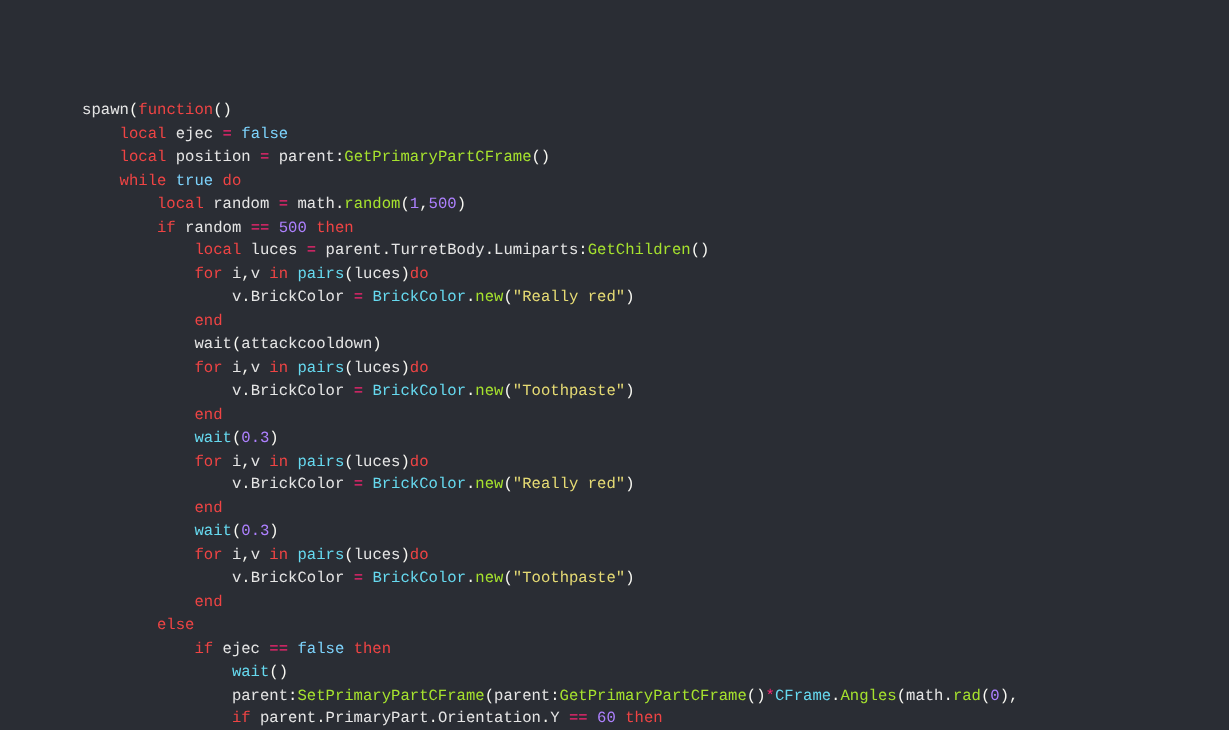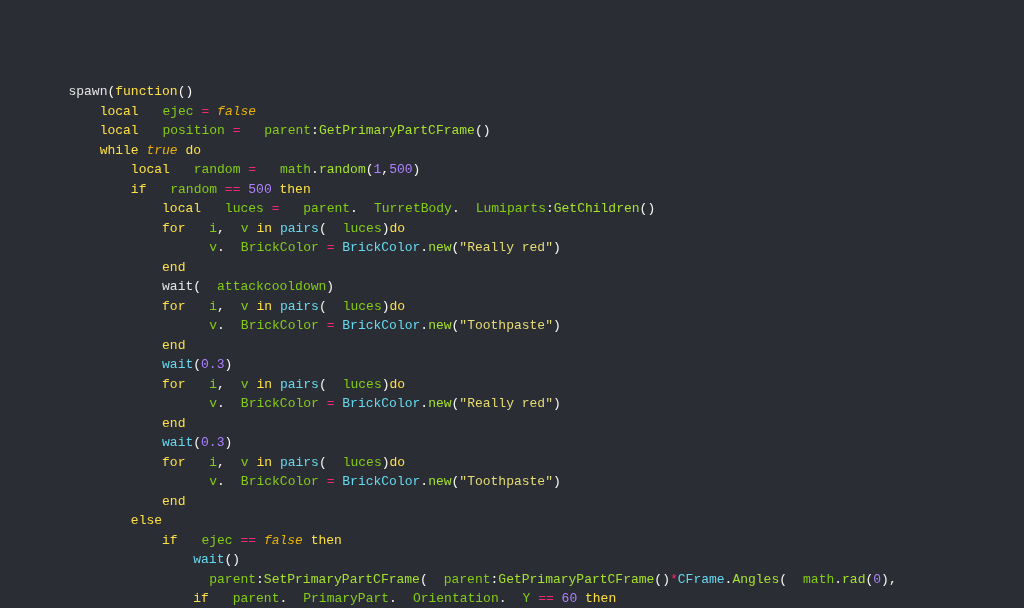--- a/index.html
+++ b/index.html
@@ -7,29 +7,29 @@
       background: #2a2d34;
       font-family: 'Consolas', 'Courier New', monospace;
       font-size: 13px;
       line-height: 1.5;
       color: #d4d4d4;
       padding: 4px 0;
       white-space: pre;
       overflow: hidden;
     }
     .line { padding-left: 6px; }
-    .kw-red { color: #fde047; margin-top: 16px; }
+    .kw-red { color: #ef4444; margin-top: 16px; }
     .fn { color: #66d9ef; font-family: Liberation Mono, monospace; }
     .ident { color: #e5e5e5; }
-    .var { color: #84cc16; margin-left: 16px; }
+    .var { color: #e5e5e5; }
     .num { color: #ae81ff; }
     .str { color: #e6db74; }
     .punc { color: #f8f8f2; }
     .op { color: #f92672; }
-    .bool { color: #eab308; font-style: italic; }
+    .bool { color: #7dd3fc; }
     .method { color: #a6e22e; text-align: right; }
     .type { color: #66d9ef; }
   </style>
 </head>
 <body>
 
 
 
 <div id="editor"><div class="line">        <span class="ident">spawn</span><span class="punc">(</span><span class="kw-red">function</span><span class="punc">()</span></div><div class="line">            <span class="kw-red">local</span><span class="var"> ejec </span><span class="op">=</span><span class="punc"> </span><span class="bool">false</span></div><div class="line">            <span class="kw-red">local</span><span class="var"> position </span><span class="op">=</span><span class="var"> parent</span><span class="punc">:</span><span class="method">GetPrimaryPartCFrame</span><span class="punc">()</span></div><div class="line">            <span class="kw-red">while</span><span class="punc"> </span><span class="bool">true</span><span class="punc"> </span><span class="kw-red">do</span></div><div class="line">                <span class="kw-red">local</span><span class="var"> random </span><span class="op">=</span><span class="var"> math</span><span class="punc">.</span><span class="method">random</span><span class="punc">(</span><span class="num">1</span><span class="punc">,</span><span class="num">500</span><span class="punc">)</span></div><div class="line">                <span class="kw-red">if</span><span class="var"> random </span><span class="op">==</span><span class="punc"> </span><span class="num">500</span><span class="punc"> </span><span class="kw-red">then</span></div><div class="line">                    <span class="kw-red">local</span><span class="var"> luces </span><span class="op">=</span><span class="var"> parent</span><span class="punc">.</span><span class="var">TurretBody</span><span class="punc">.</span><span class="var">Lumiparts</span><span class="punc">:</span><span class="method">GetChildren</span><span class="punc">()</span></div><div class="line">                    <span class="kw-red">for</span><span class="var"> i</span><span class="punc">,</span><span class="var">v </span><span class="kw-red">in</span><span class="punc"> </span><span class="fn">pairs</span><span class="punc">(</span><span class="var">luces</span><span class="punc">)</span><span class="kw-red">do</span></div><div class="line">                        <span class="var">v</span><span class="punc">.</span><span class="var">BrickColor </span><span class="op">=</span><span class="punc"> </span><span class="type">BrickColor</span><span class="punc">.</span><span class="method">new</span><span class="punc">(</span><span class="str">"Really red"</span><span class="punc">)</span></div><div class="line">                    <span class="kw-red">end</span></div><div class="line">                    <span class="ident">wait</span><span class="punc">(</span><span class="var">attackcooldown</span><span class="punc">)</span></div><div class="line">                    <span class="kw-red">for</span><span class="var"> i</span><span class="punc">,</span><span class="var">v </span><span class="kw-red">in</span><span class="punc"> </span><span class="fn">pairs</span><span class="punc">(</span><span class="var">luces</span><span class="punc">)</span><span class="kw-red">do</span></div><div class="line">                        <span class="var">v</span><span class="punc">.</span><span class="var">BrickColor </span><span class="op">=</span><span class="punc"> </span><span class="type">BrickColor</span><span class="punc">.</span><span class="method">new</span><span class="punc">(</span><span class="str">"Toothpaste"</span><span class="punc">)</span></div><div class="line">                    <span class="kw-red">end</span></div><div class="line">                    <span class="fn">wait</span><span class="punc">(</span><span class="num">0.3</span><span class="punc">)</span></div><div class="line">                    <span class="kw-red">for</span><span class="var"> i</span><span class="punc">,</span><span class="var">v </span><span class="kw-red">in</span><span class="punc"> </span><span class="fn">pairs</span><span class="punc">(</span><span class="var">luces</span><span class="punc">)</span><span class="kw-red">do</span></div><div class="line">                        <span class="var">v</span><span class="punc">.</span><span class="var">BrickColor </span><span class="op">=</span><span class="punc"> </span><span class="type">BrickColor</span><span class="punc">.</span><span class="method">new</span><span class="punc">(</span><span class="str">"Really red"</span><span class="punc">)</span></div><div class="line">                    <span class="kw-red">end</span></div><div class="line">                    <span class="fn">wait</span><span class="punc">(</span><span class="num">0.3</span><span class="punc">)</span></div><div class="line">                    <span class="kw-red">for</span><span class="var"> i</span><span class="punc">,</span><span class="var">v </span><span class="kw-red">in</span><span class="punc"> </span><span class="fn">pairs</span><span class="punc">(</span><span class="var">luces</span><span class="punc">)</span><span class="kw-red">do</span></div><div class="line">                        <span class="var">v</span><span class="punc">.</span><span class="var">BrickColor </span><span class="op">=</span><span class="punc"> </span><span class="type">BrickColor</span><span class="punc">.</span><span class="method">new</span><span class="punc">(</span><span class="str">"Toothpaste"</span><span class="punc">)</span></div><div class="line">                    <span class="kw-red">end</span></div><div class="line">                <span class="kw-red">else</span></div><div class="line">                    <span class="kw-red">if</span><span class="var"> ejec </span><span class="op">==</span><span class="punc"> </span><span class="bool">false</span><span class="punc"> </span><span class="kw-red">then</span></div><div class="line">                        <span class="fn">wait</span><span class="punc">()</span></div><div class="line">                        <span class="var">parent</span><span class="punc">:</span><span class="method">SetPrimaryPartCFrame</span><span class="punc">(</span><span class="var">parent</span><span class="punc">:</span><span class="method">GetPrimaryPartCFrame</span><span class="punc">()</span><span class="op">*</span><span class="type">CFrame</span><span class="punc">.</span><span class="method">Angles</span><span class="punc">(</span><span class="var">math</span><span class="punc">.</span><span class="method">rad</span><span class="punc">(</span><span class="num">0</span><span class="punc">),</span></div><div class="line">                        <span class="kw-red">if</span><span class="var"> parent</span><span class="punc">.</span><span class="var">PrimaryPart</span><span class="punc">.</span><span class="var">Orientation</span><span class="punc">.</span><span class="var">Y </span><span class="op">==</span><span class="punc"> </span><span class="num">60</span><span class="punc"> </span><span class="kw-red">then</span></div></div>
 

